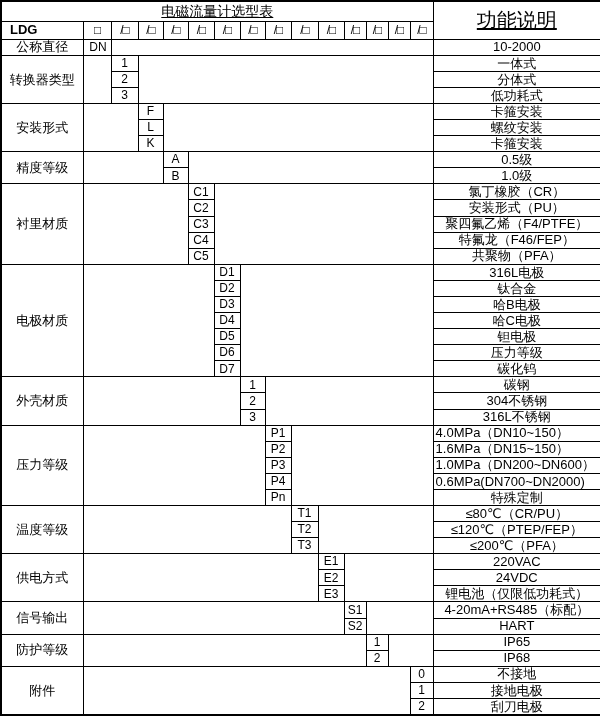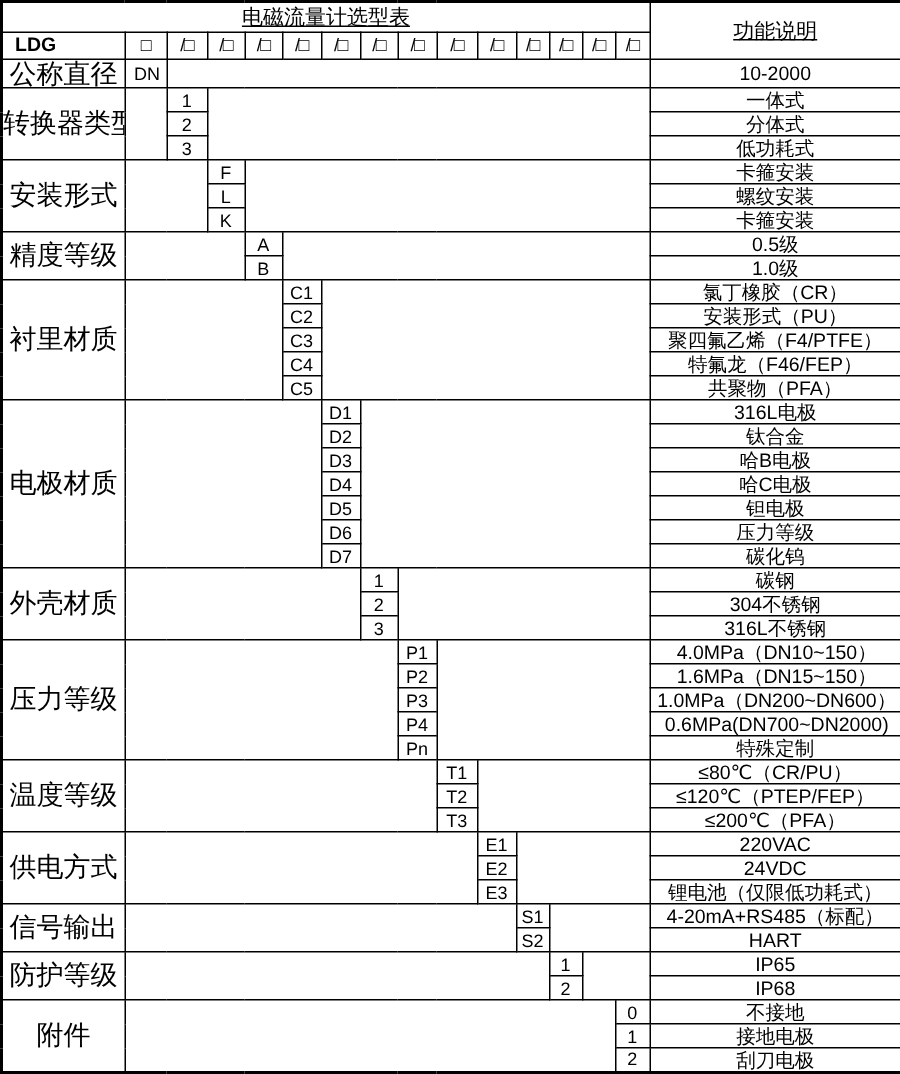--- a/index.html
+++ b/index.html
@@ -1,28 +1,28 @@
 <!DOCTYPE html>
 <html><head>
 <meta charset="utf-8">
 <style>
   html,body{margin:0;padding:0;background:#ffffff;}
   body{width:600px;font-family:"Liberation Sans","DejaVu Sans",sans-serif;color:#000;}
   table{border-collapse:collapse;table-layout:fixed;width:600px;height:716px;border:2px solid #000;}
   td{border:1px solid #000;padding:0;margin:0;text-align:center;vertical-align:middle;
      font-size:13px;line-height:1.05;overflow:hidden;white-space:nowrap;}
   td.title-cell{font-size:14px;}
-  td.rh{font-size:14px;}
+  td.rh{font-size:20px;}
   td.ldg{text-align:left;padding-left:8px;font-size:13px;font-weight:bold;}
   td.box{font-size:12px;letter-spacing:-1px;}
   td.dncode{text-align:center;padding-left:2px;font-size:12px;}
-  td.cat{font-size:18px;}
+  td.cat{font-size:13px;}
   td.code{font-size:12px;}
   td.desc{font-size:13px;}
-  td.desc.left{text-align:center;padding-left:2px;}
+  td.desc.left{text-align:left;padding-left:2px;}
   tr{height:16px;}
   tr.r-title{height:20px;text-decoration:underline;}
   tr.r-ldg{height:18px;}
 </style>
 </head>
 <body>
 
 <table>
   <colgroup>
     <col style="width:82px">

